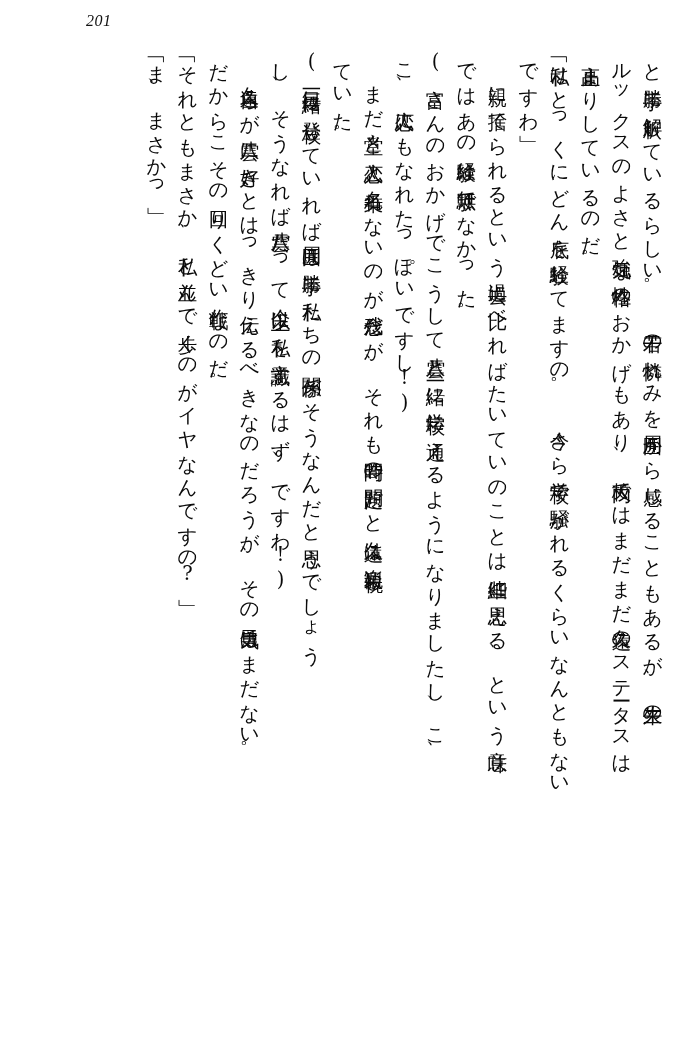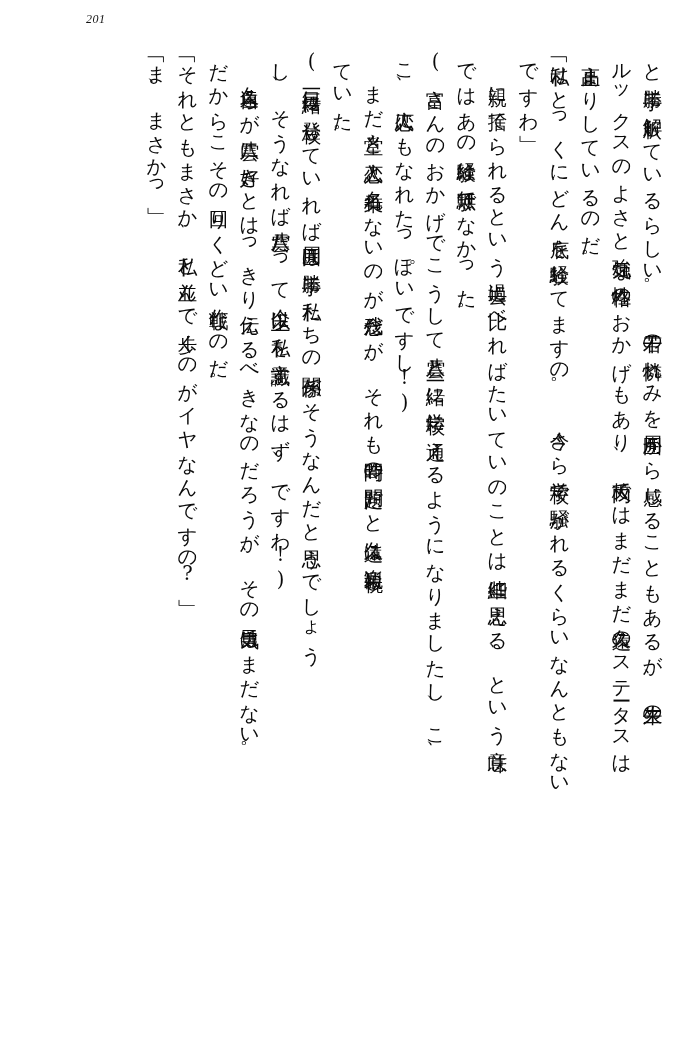--- a/index.html
+++ b/index.html
@@ -19,21 +19,21 @@
     width: 690px;
     height: 1050px;
     background: #ffffff;
     box-sizing: border-box;
   }
   .page-number {
     position: absolute;
     top: 12px;
     left: 86px;
     font-family: "Liberation Serif", "DejaVu Serif", serif;
-    font-size: 12px;
+    font-size: 16px;
     font-style: italic;
     letter-spacing: 0.5px;
     color: #111;
   }
   .text-block {
     position: absolute;
     top: 50px;
     left: 40px;
     right: 28px;
     bottom: 30px;

